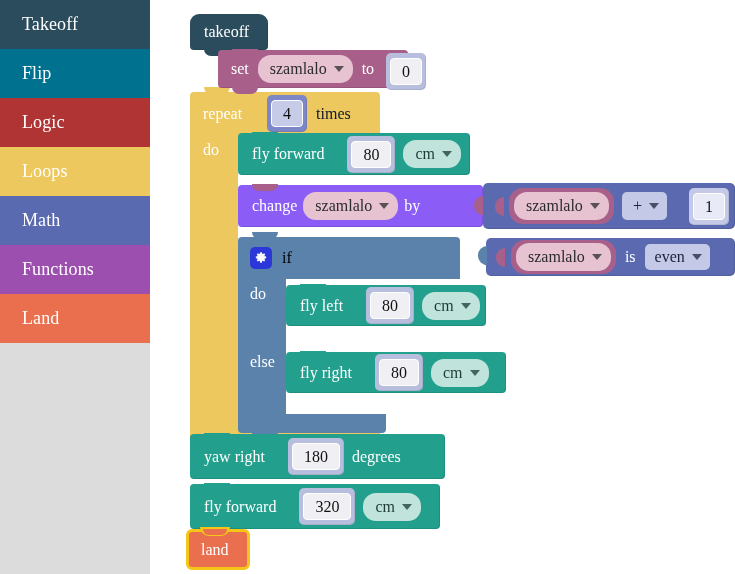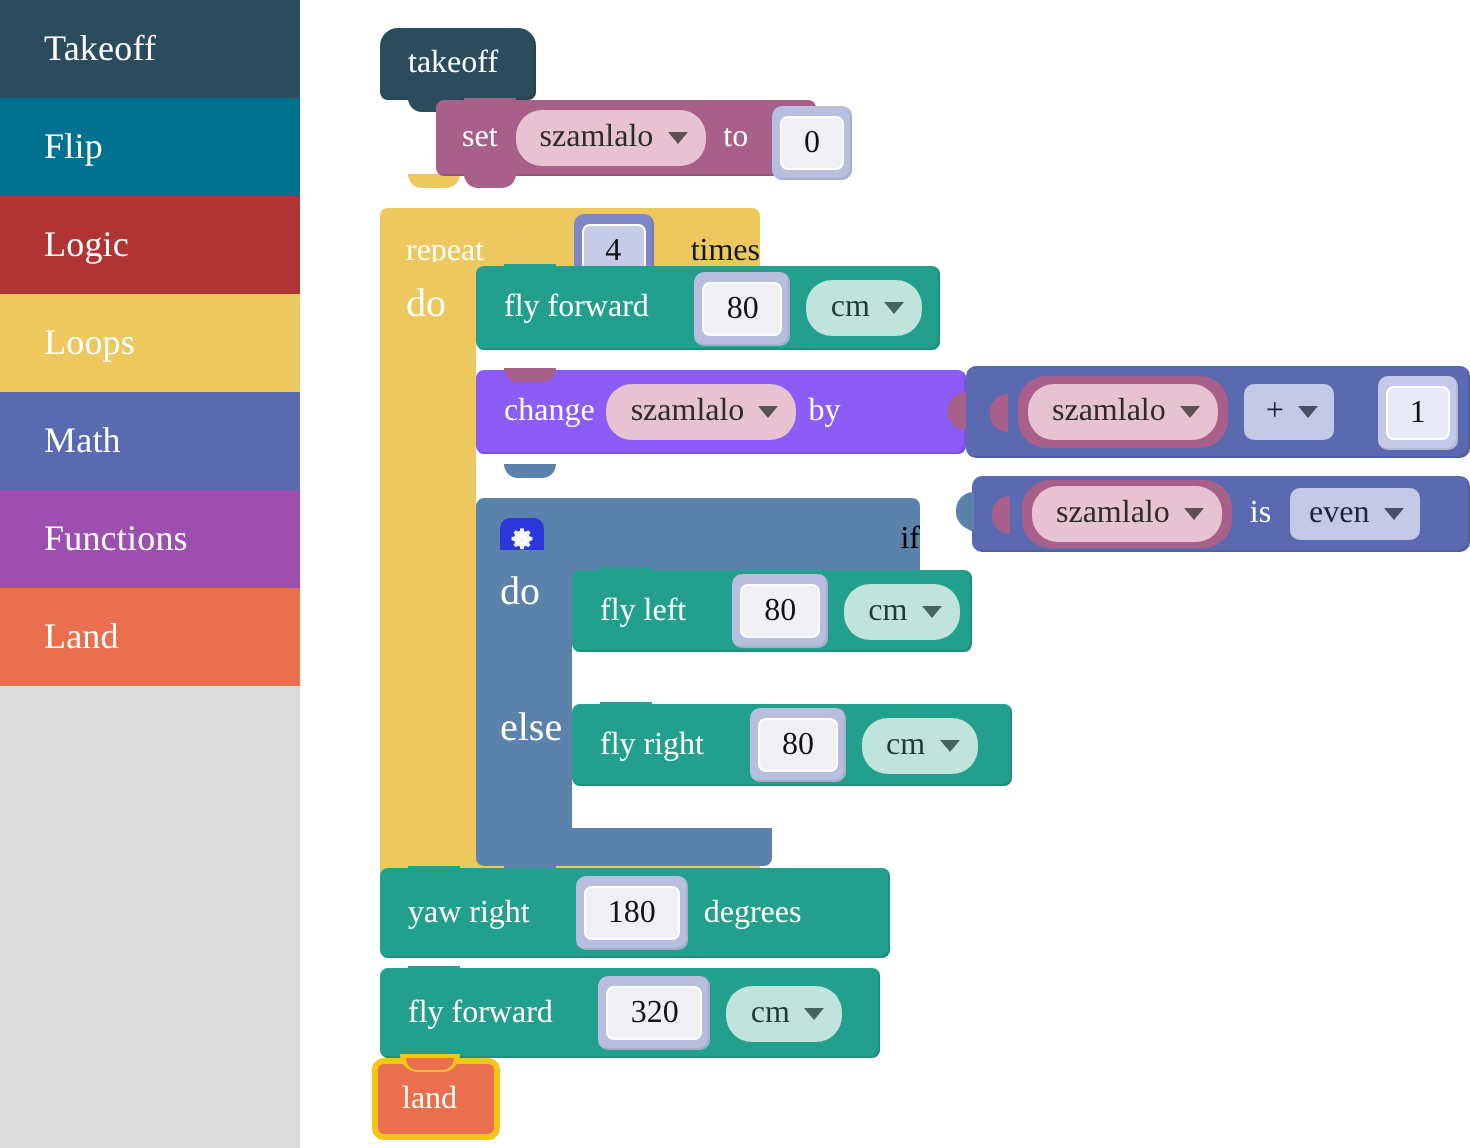--- a/index.html
+++ b/index.html
@@ -119,27 +119,27 @@
     display:flex; align-items:center; justify-content:center;
     flex: 0 0 auto;
   }
   .gear svg { display:block; }
 
   
   .cblk { position:absolute; }
   .cblk .c-head, .cblk .c-spine, .cblk .c-foot, .cblk .c-mid {
     position:absolute;
   }
-  .c-head { top:16px; left:0; border-radius:4px 4px 0 0; display:flex; align-items:center;justify-content:space-between; }
+  .c-head { top:4px; left:0; border-radius:4px 4px 0 0; display:flex; align-items:center; }
   .c-spine{ left:0; width:16px; }
   .c-foot { left:0; border-radius:0 0 4px 4px; }
   .c-mid  { left:0; display:flex; align-items:center; }
 
   .inner-label {
-    position:absolute; color:#fff; font-size:20px;
+    position:absolute; color:#fff; font-size:16px;
   }
 </style>
 </head>
 <body>
 
 <div id="app">
 
   <div id="toolbox">
 
     <div class="tb-item" style="background:#2b4c5c">

